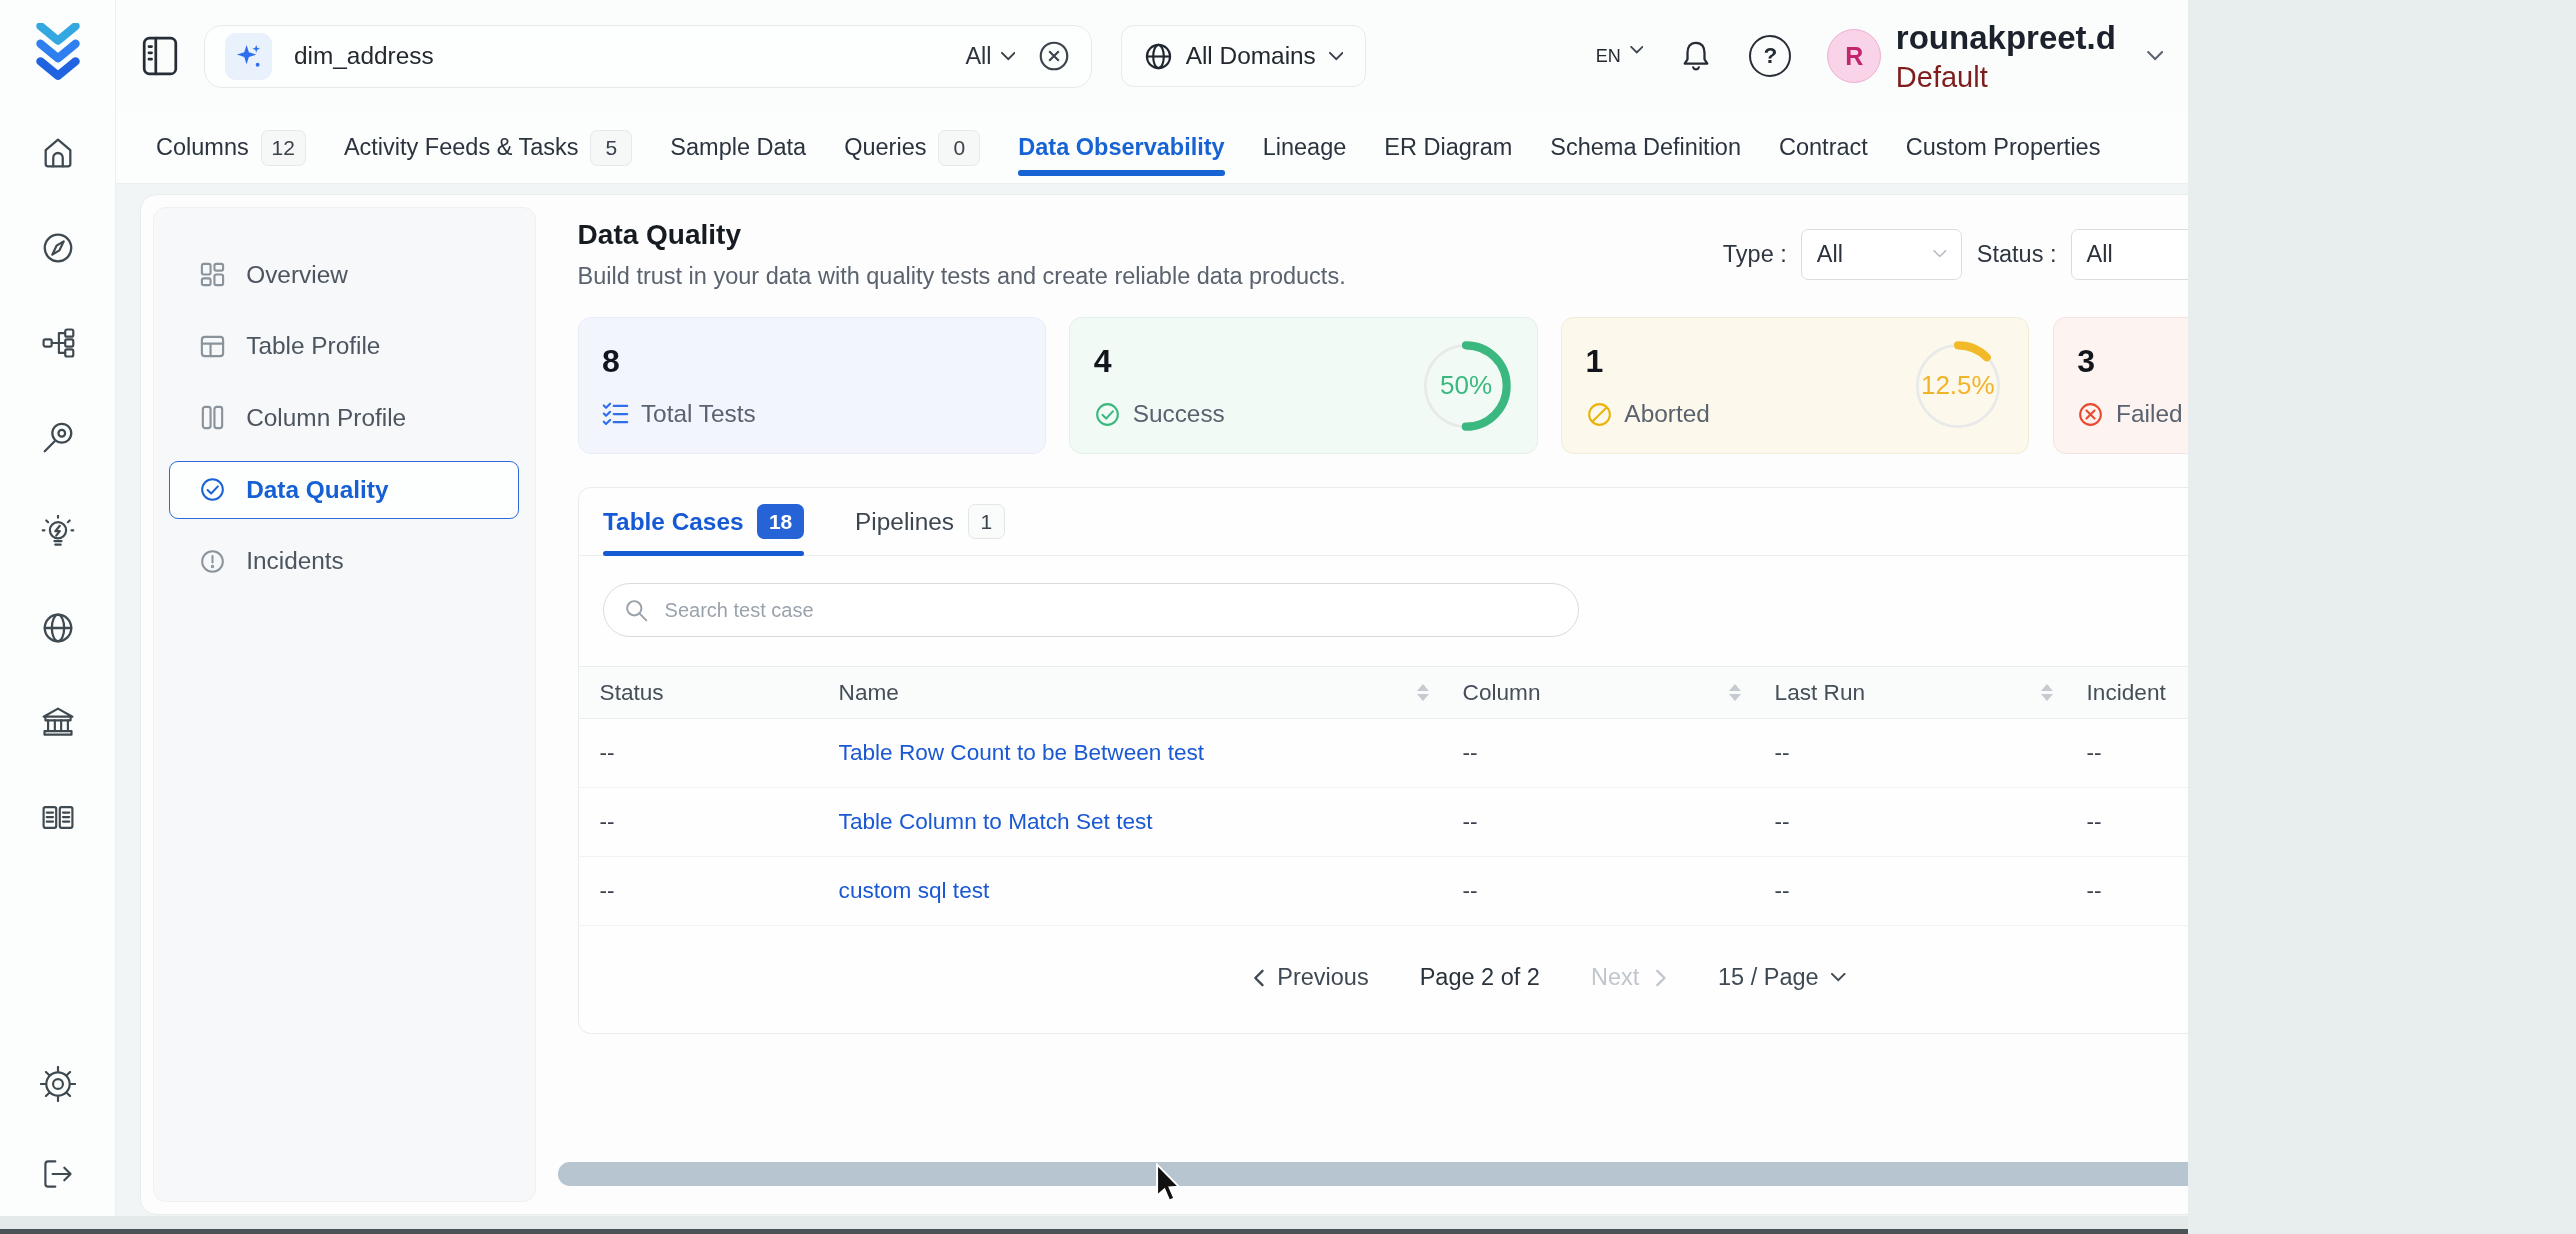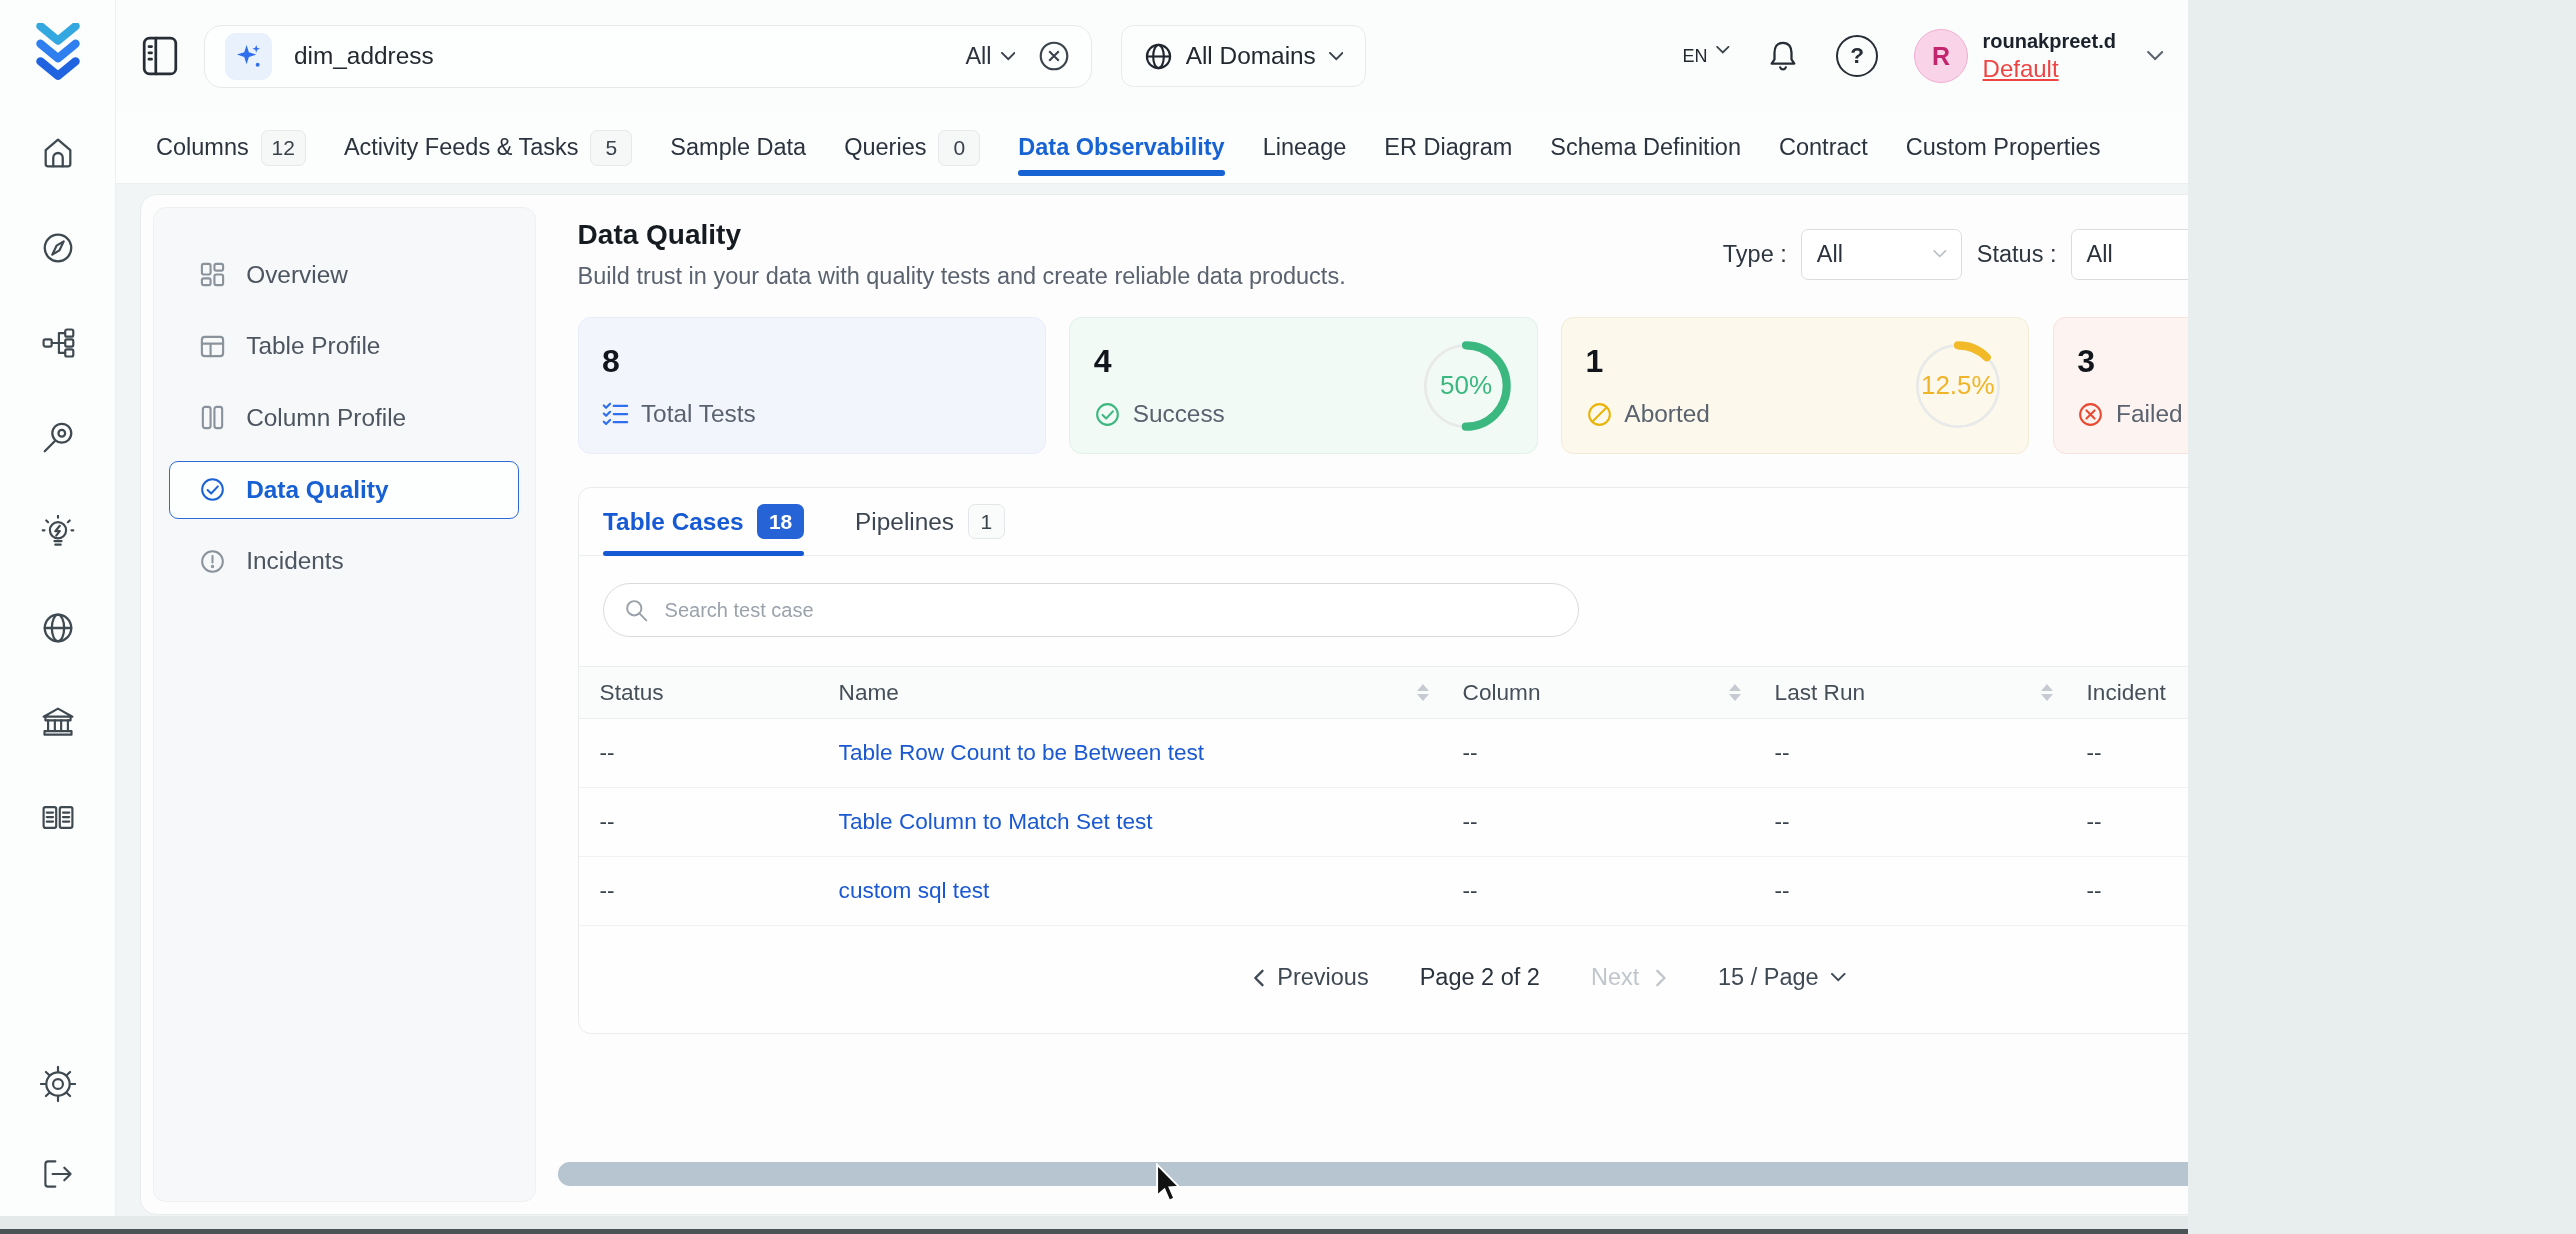--- a/index.html
+++ b/index.html
@@ -28,22 +28,22 @@
   .domains-btn{margin-left:29px;height:60px;border-radius:12.7px;background:#fcfdfd;border:0.9px solid #e8ebeb;
                display:flex;align-items:center;gap:12.7px;padding:0 22px;font-size:24.4px;color:#22282f;cursor:pointer;}
   .topbar-right{margin-left:auto;margin-right:25px;display:flex;align-items:center;gap:36px;}
   .lang-btn{display:flex;align-items:flex-start;gap:9px;font-size:18px;color:#22282f;cursor:pointer;}
   .icon-btn{display:flex;align-items:center;justify-content:center;cursor:pointer;}
   .help-circle{width:38px;height:38px;border:2.3px solid #262d34;border-radius:50%;display:flex;
                align-items:center;justify-content:center;font-size:22.6px;font-weight:700;color:#262d34;}
   .user-chip{display:flex;align-items:center;gap:14.5px;cursor:pointer;}
   .avatar{width:52px;height:52px;border-radius:50%;background:#f9d3e7;border:0.9px solid #f0aed0;
           display:flex;align-items:center;justify-content:center;font-size:25px;font-weight:700;color:#c2256d;}
-  .user-name{font-size:20px;font-weight:700;color:#1c222b;line-height:1.25;}
-  .user-team{font-size:24px;color:#ef4444;line-height:1.25;text-decoration:underline;}
+  .user-name{font-size:33px;font-weight:700;color:#1c222b;line-height:1.25;}
+  .user-team{font-size:29px;color:#7f1d1d;line-height:1.25;}
 
   
   .tabbar{position:absolute;left:115px;top:112px;right:0;height:71px;background:#fcfdfd;
           border-bottom:0.9px solid #eceeef;display:flex;align-items:center;padding-left:41px;gap:38px;}
   .tab{position:relative;height:100%;display:flex;align-items:center;gap:11.8px;font-size:23.5px;color:#2b333e;cursor:pointer;white-space:nowrap;}
   .tab .count{height:34px;min-width:20px;padding:0 10px;border-radius:7.2px;background:#f6f7f7;border:0.9px solid #e6e9e9;
               display:flex;align-items:center;justify-content:center;font-size:21px;color:#39414b;}
   .tab.active{color:#1863d4;font-weight:700;}
   .tab.active::after{content:"";position:absolute;left:0;right:0;bottom:7.2px;height:5.4px;border-radius:2.7px;background:#1863d4;}
 

